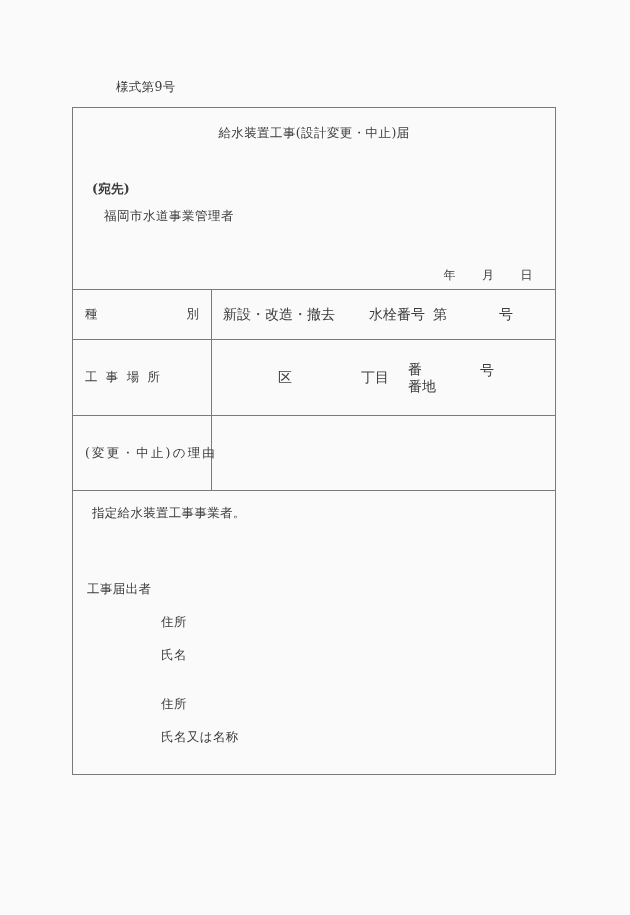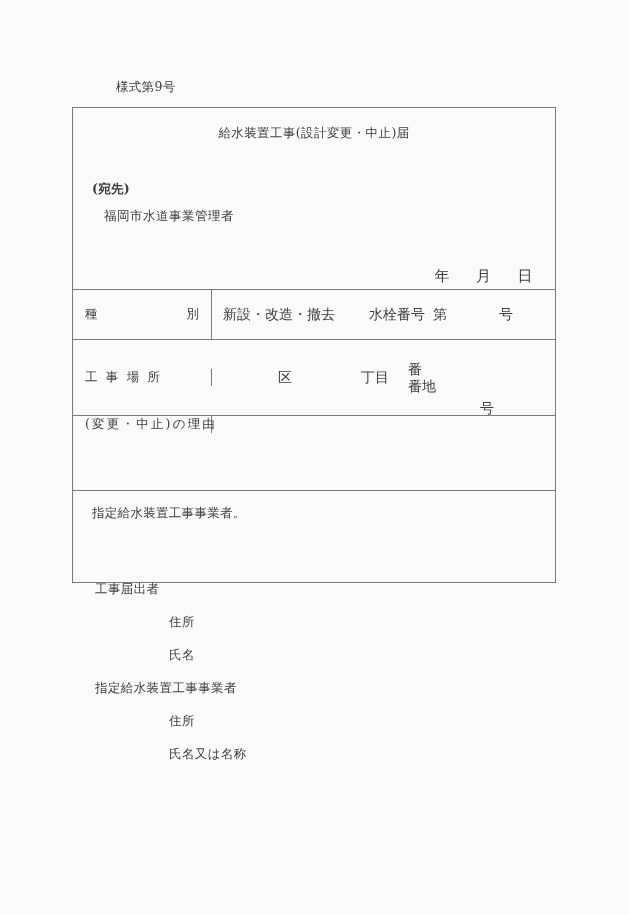--- a/index.html
+++ b/index.html
@@ -27,21 +27,21 @@
     white-space: nowrap;
     margin-left: 44px;
   }
 
   
   .sheet {
     position: absolute;
     left: 72px;
     top: 107px;
     width: 484px;   
-    height: 476px;  
+    height: 668px;  
     border: 1px solid #7a7a7a;
     box-sizing: border-box;
   }
 
   .row {
     position: relative;
     box-sizing: border-box;
     width: 100%;
   }
   .row.divided {
@@ -77,21 +77,21 @@
     top: 100px;
     font-size: 12.5px;
     letter-spacing: 0.5px;
     white-space: nowrap;
     text-align: center;
   }
   .date-line {
     position: absolute;
     right: 22px;
     top: 159px;
-    font-size: 15px;
+    font-size: 12px;
     letter-spacing: 0.5px;
     white-space: nowrap;
   }
   .date-line .gap {
     display: inline-block;
     width: 26px;
   }
 
   
   .lbl-row {
@@ -123,22 +123,22 @@
   .val-cell {
     flex: 1;
     box-sizing: border-box;
     position: relative;
     display: flex;
     align-items: center;
     font-size: 14px;
   }
 
   .r-kind   { height: 50px; }   
-  .r-place  { height: 76px; align-items: center; }   
-  .r-reason { height: 75px; flex-direction: column; }   
+  .r-place  { height: 76px; }   
+  .r-reason { height: 75px; }   
 
   
   .kind-val { padding-left: 11px; white-space: nowrap; }
   .kind-val .g1 { display: inline-block; width: 34px; }
   .kind-val .g2 { display: inline-block; width: 8px; }
   .kind-val .g3 { display: inline-block; width: 52px; }
   .place-ku     { position: absolute; left: 66px;  top: 50%; transform: translateY(-50%); }
   .place-chome  { position: absolute; left: 149px; top: 50%; transform: translateY(-50%); }
   .place-ban {
     position: absolute;
@@ -157,21 +157,21 @@
     position: relative;
   }
   .decl {
     position: absolute;
     left: 19px;
     top: 14px;
     font-size: 12.5px;
     letter-spacing: 0.3px;
     white-space: nowrap;
   }
-  .sig-group { position: absolute; left: 22px; font-size: 12.5px; font-family: Liberation Mono, monospace; }
+  .sig-group { position: absolute; left: 14px; font-size: 12.5px; font-family: Liberation Mono, monospace; }
   .sig-group.one { top: 90px; }
   .sig-group.two { top: 189px; }
   .sig-title {
     letter-spacing: 0.4px;
     white-space: nowrap;
     margin: 0 0 8px 0;
   }
   .sig-field {
     margin: 16px 0 6px 74px;
     letter-spacing: 0.4px;
@@ -238,19 +238,18 @@
   <div class="row block-foot">
     <div class="decl">指定給水装置工事事業者。</div>
 
     <div class="sig-group one">
       <p class="sig-title">工事届出者</p>
       <p class="sig-field">住所</p>
       <p class="sig-field">氏名</p>
     </div>
 
     <div class="sig-group two">
-      <p class="sig-title">指定給水装置工事事業者</p>
       <p class="sig-field">住所</p>
       <p class="sig-field">氏名又は名称</p>
     </div>
   </div>
 
 </div>
 
 </body></html>

